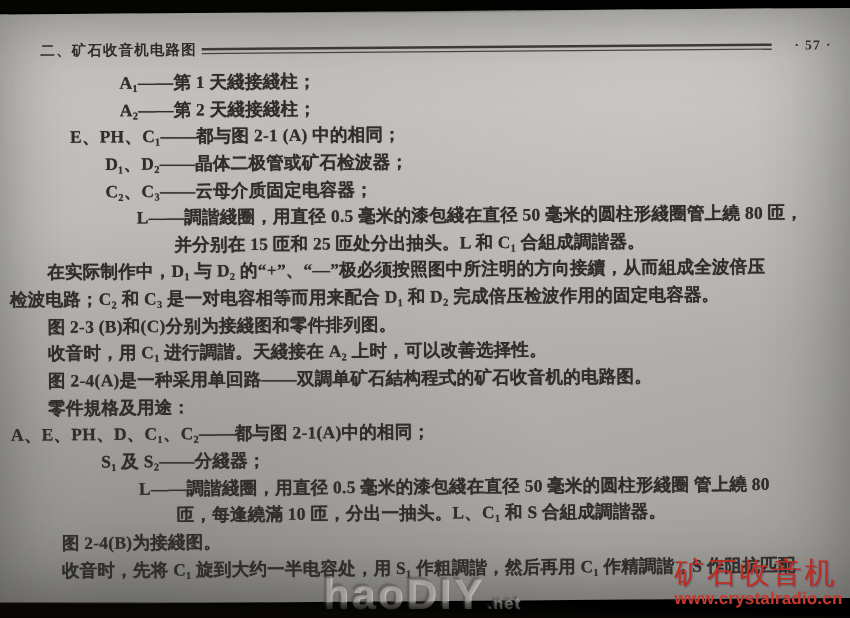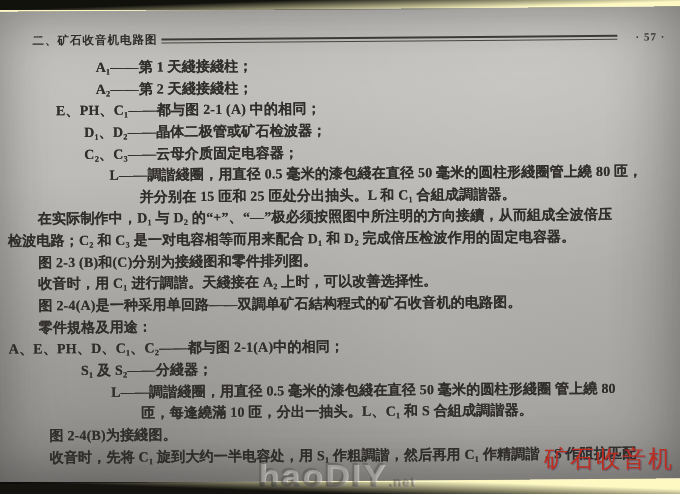--- a/index.html
+++ b/index.html
@@ -1,19 +1,19 @@
 <!DOCTYPE html>
 <html><head>
 <meta charset="utf-8">
 <style>
   * { margin:0; padding:0; box-sizing:border-box; }
   html,body { width:680px; height:494px; overflow:hidden; }
   body { background:#15130f; font-family:"Liberation Serif","DejaVu Serif",serif; position:relative; }
 
-  .photo { position:absolute; inset:0; background:#fef9c3; overflow:hidden; }
+  .photo { position:absolute; inset:0; background:#000000; overflow:hidden; }
 
   .paper {
     position:absolute; top:9px; left:-8px; right:-5px; bottom:13px;
     transform:rotate(-0.45deg);
     background:
       radial-gradient(ellipse at 78% 6%, rgba(255,255,255,0.22), transparent 40%),
       radial-gradient(ellipse at 15% 95%, rgba(0,0,0,0.18), transparent 45%),
       linear-gradient(165deg,#c9c7c3 0%, #bbb9b5 35%, #b0aeaa 65%, #a09e9a 100%);
     box-shadow:
       inset 0 0 70px rgba(0,0,0,0.25),
@@ -98,18 +98,19 @@
       <div class="line" style="margin-left:48px">图 2-4(B)为接綫图。</div>
       <div class="line" style="margin-left:48px">收音时，先将 C₁ 旋到大约一半电容处，用 S₁ 作粗調諧，然后再用 C₁ 作精調諧，S 作阻抗匹配</div>
     </div>
 
   </div>
 
   <div class="haodiy-wm"><span>haoDIY</span><span class="haodiy-suffix">.net</span></div>
 
   <div class="crystal-wm">
     <div class="crystal-title">矿石收音机</div>
+    <div class="crystal-url">www.crystalradio.cn</div>
   </div>
 
   <div class="top-edge"></div>
   <div class="bottom-edge"></div>
 
 </div>
 
 </body></html>

